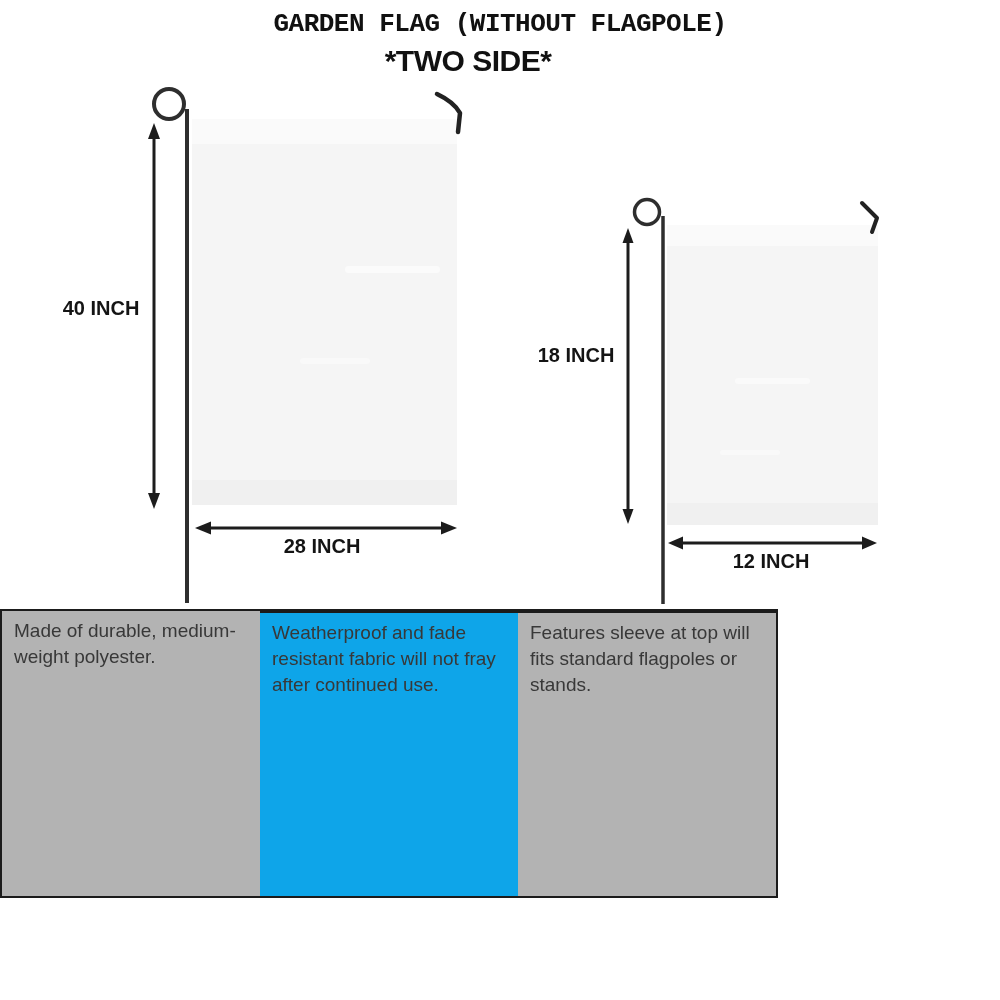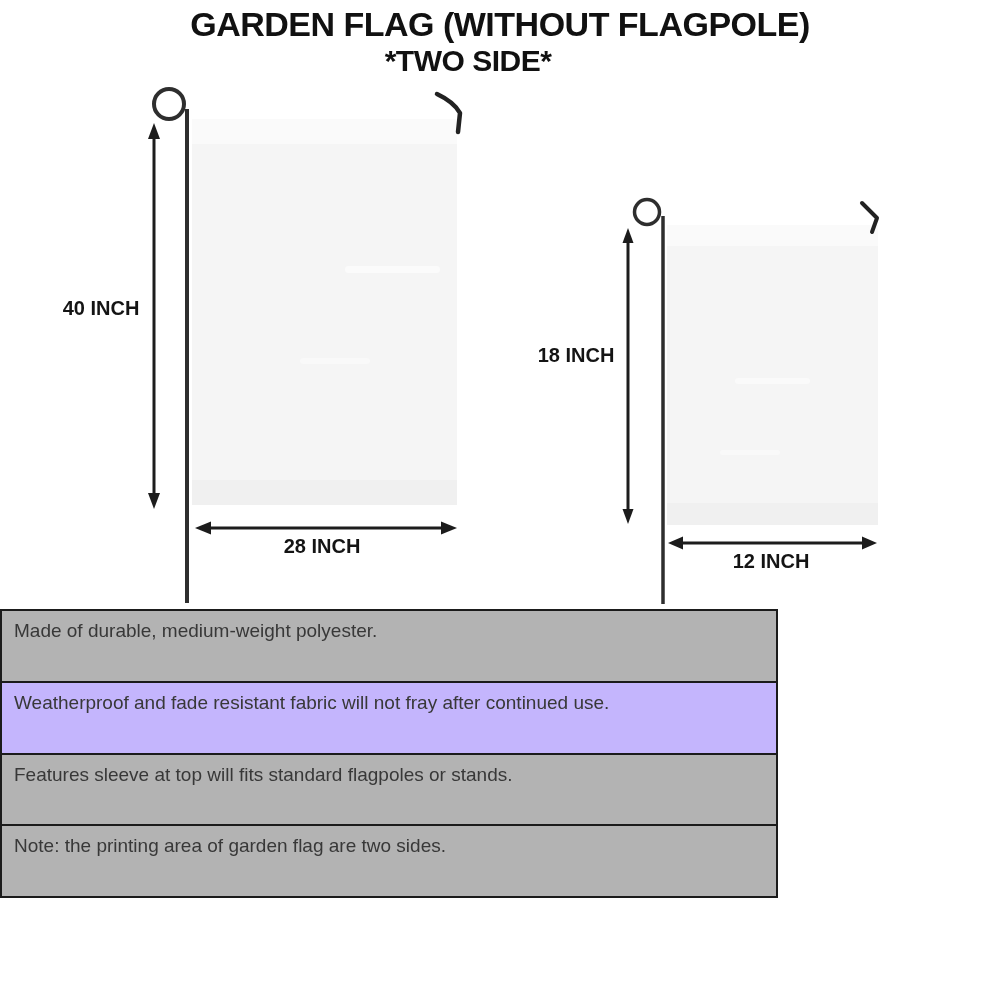--- a/index.html
+++ b/index.html
@@ -22,24 +22,25 @@
   .title-wrap {
     position: absolute;
     top: 4px;
     left: 0;
     width: 1000px;
     text-align: center;
     color: #111111;
     z-index: 3;
   }
   .title-line1 {
-    font-size: 34px;
+    font-size: 26px;
     font-weight: 800;
     letter-spacing: -0.5px;
     line-height: 40px;
+    font-family: Liberation Mono, monospace;
   }
   .title-line2 {
     font-size: 30px;
     font-weight: 800;
     letter-spacing: -0.5px;
     line-height: 34px;
     position: relative;
     left: -32px;
   }
   
@@ -58,32 +59,32 @@
   
   .features-box {
     position: absolute;
     left: 0;
     top: 609px;
     width: 778px;
     height: 289px;
     box-sizing: border-box;
     border: 2px solid #1b1b1b;
     display: flex;
-    flex-direction: column;
+    flex-direction: row;
     z-index: 2;
     background: #ffffff;
   }
   .feat-row {
     flex: 1 1 0;
     box-sizing: border-box;
     padding: 7px 12px 0 12px;
     font-size: 19px;
     color: #383838;
     line-height: 26px;
-    background: #c4b5fd;
+    background: #0ea5e9;
   }
   .feat-row + .feat-row {
     border-top: 2px solid #1b1b1b;
   }
   .feat-row.gray {
     background: #b3b3b3;
   }
 </style>
 </head>
 <body>
@@ -155,18 +156,15 @@
   <div class="features-box">
     <div class="feat-row gray">
       <span>Made of durable, medium-weight polyester.</span>
     </div>
     <div class="feat-row">
       <span>Weatherproof and fade resistant fabric will not fray after continued use.</span>
     </div>
     <div class="feat-row gray">
       <span>Features sleeve at top will fits standard flagpoles or stands.</span>
     </div>
-    <div class="feat-row gray">
-      <span>Note: the printing area of garden flag are two sides.</span>
-    </div>
   </div>
 
 </div>
 
 </body></html>

